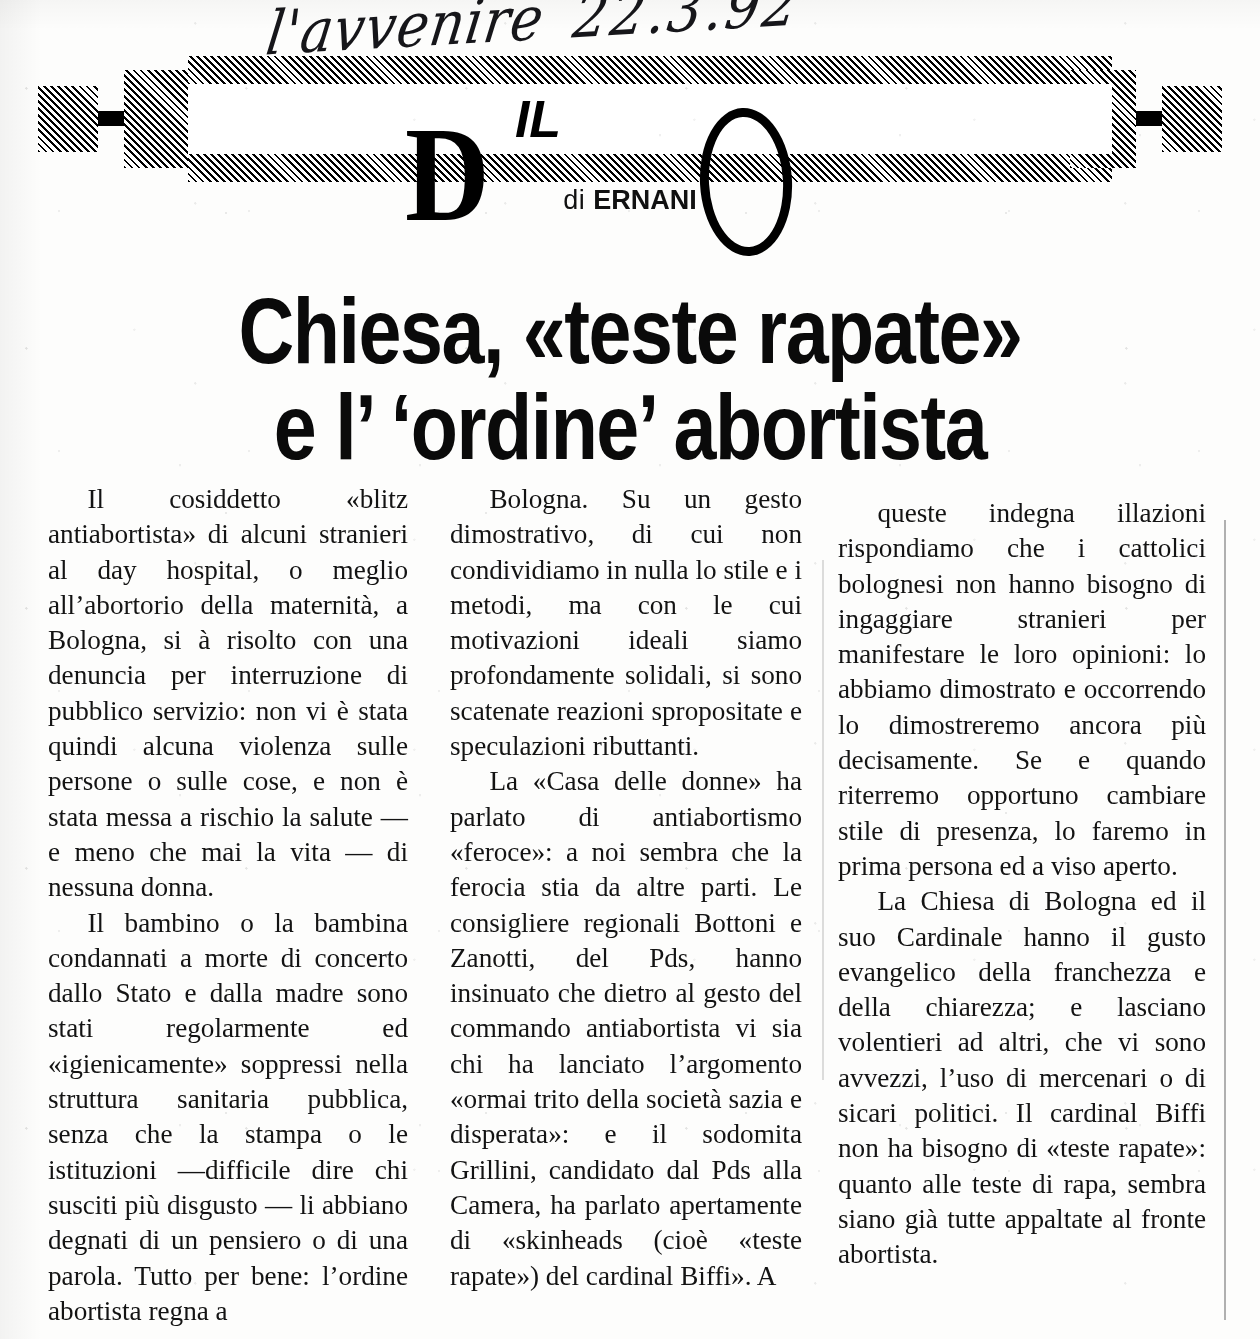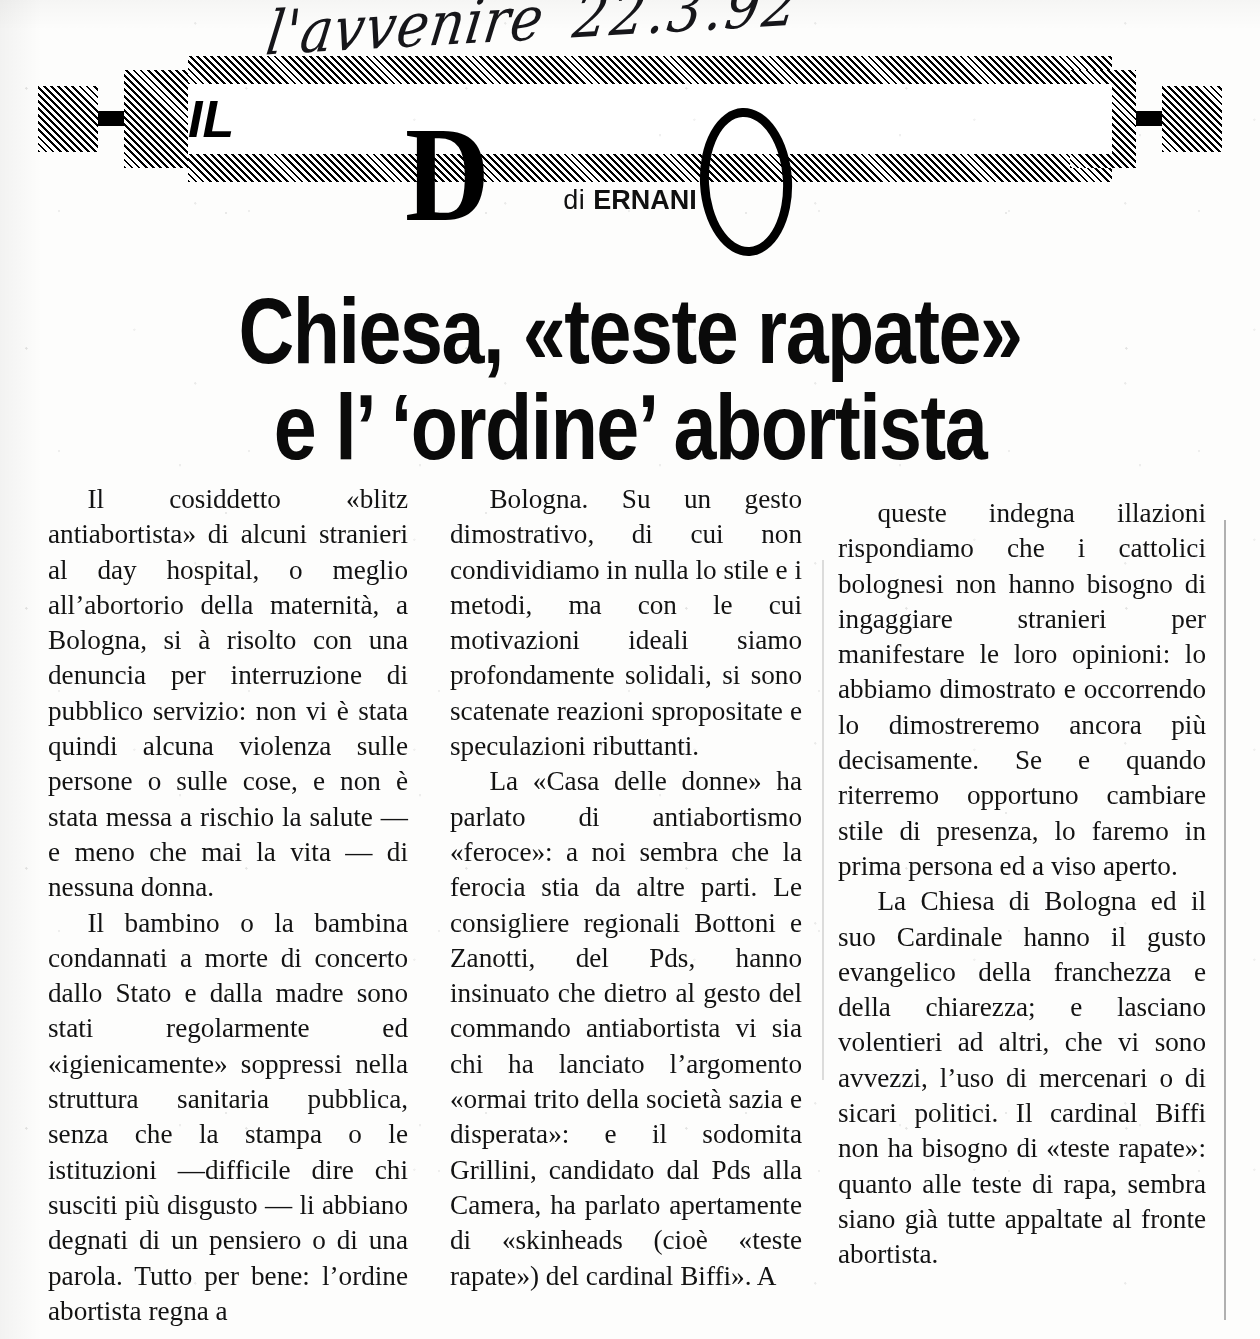--- a/index.html
+++ b/index.html
@@ -101,21 +101,21 @@
 
   
   .mast-title {
     position: absolute;
     left: 188px;
     top: 28px;
     width: 924px;
     height: 70px;
     display: flex;
     align-items: center;
-    justify-content: flex-start;
+    justify-content: center;
     font-family: "Liberation Sans", sans-serif;
     font-weight: 700;
     font-style: italic;
     font-size: 52px;
     letter-spacing: 0px;
     color: #000;
     white-space: nowrap;
     z-index: 5;
   }
   .mast-title .seg { display: inline-block; }

